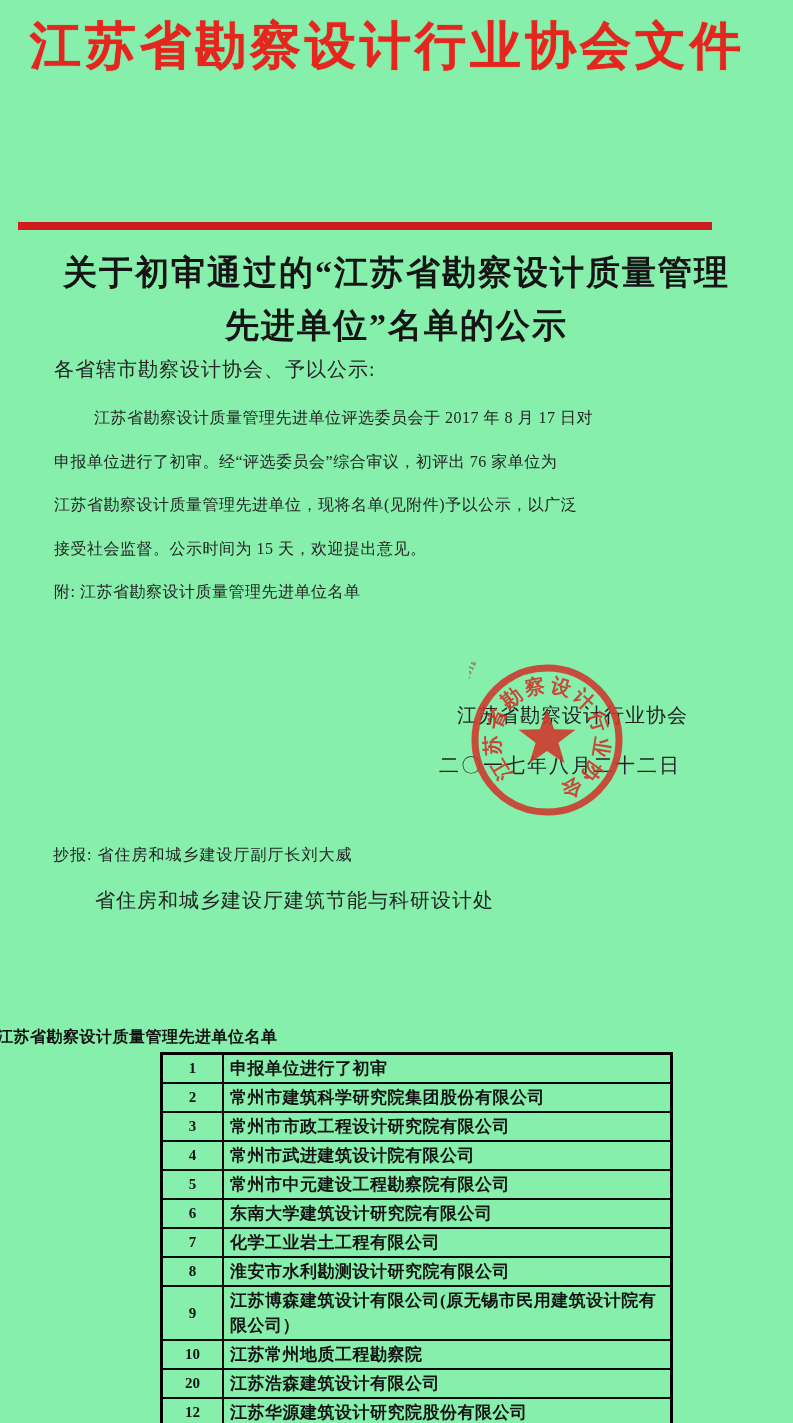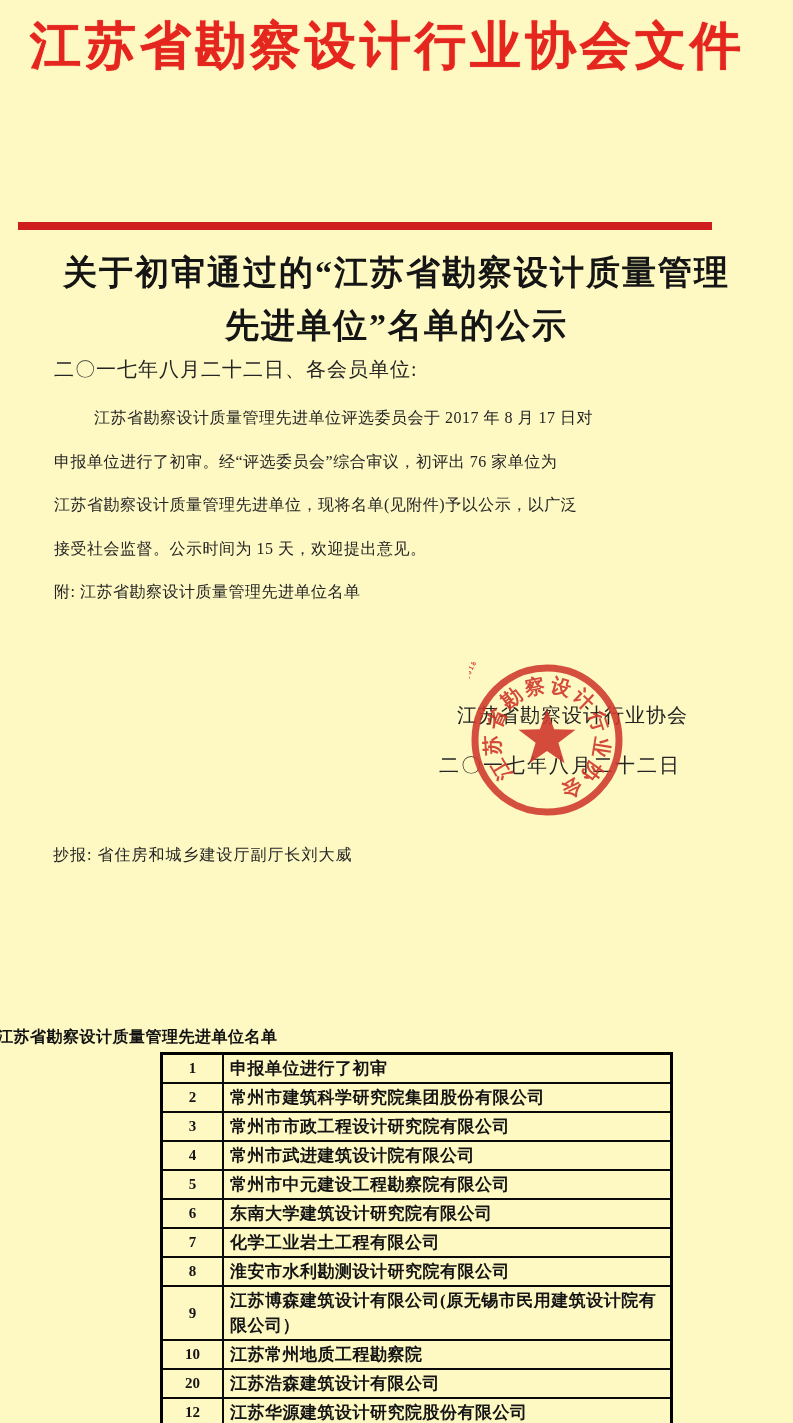--- a/index.html
+++ b/index.html
@@ -1,17 +1,17 @@
 <!DOCTYPE html>
 <html><head>
 <meta charset="utf-8">
 <style>
   html,body{margin:0;padding:0;background:#888;}
   .page{
-    position:relative;width:793px;height:1423px;background:#fef9c3;
+    position:relative;width:793px;height:1423px;background:#86efac;
     overflow:hidden;margin:0 auto;
     font-family:"Liberation Serif","DejaVu Serif",serif;color:#222;
   }
   
   .org-title{
     position:absolute;left:30px;top:12px;width:740px;
     font-size:51px;font-weight:bold;letter-spacing:4px;
     color:#e5261e;white-space:nowrap;
     text-shadow:0 0 1px #e5261e;
   }
@@ -54,21 +54,21 @@
 
   <div class="org-title">江苏省勘察设计行业协会文件</div>
 
   <div class="red-rule"></div>
 
   <div class="doc-title">
     <div>关于初审通过的“江苏省勘察设计质量管理</div>
     <div>先进单位”名单的公示</div>
   </div>
 
-  <div class="salutation">二〇一七年八月二十二日、各会员单位:</div>
+  <div class="salutation">各省辖市勘察设计协会、予以公示:</div>
 
   <div class="body-stack">
     <div class="body-line indent">江苏省勘察设计质量管理先进单位评选委员会于 2017 年 8 月 17 日对</div>
     <div class="body-line">申报单位进行了初审。经“评选委员会”综合审议，初评出 76 家单位为</div>
     <div class="body-line">江苏省勘察设计质量管理先进单位，现将名单(见附件)予以公示，以广泛</div>
     <div class="body-line">接受社会监督。公示时间为 15 天，欢迎提出意见。</div>
     <div class="body-line">附: 江苏省勘察设计质量管理先进单位名单</div>
   </div>
 
   <div class="signer">江苏省勘察设计行业协会</div>
@@ -86,20 +86,21 @@
     </text>
     <text font-size="6.5" font-weight="bold" fill="#cf372c" opacity="0.85" letter-spacing="1" font-family="DejaVu Sans Mono, monospace">
       <textPath href="#sealCodePath" startOffset="60">1801880201021</textPath>
     </text>
   </svg>
 
   <div class="copy-line1">
     <span>抄报:</span>
     <span>省住房和城乡建设厅副厅长刘大威</span>
   </div>
+  <div class="copy-line2">省住房和城乡建设厅建筑节能与科研设计处</div>
 
   <div class="att-title">江苏省勘察设计质量管理先进单位名单</div>
 
   <table class="companies">
     <tbody>
         <tr class="row">
           <td class="no-cell">1</td>
           <td class="name-cell">申报单位进行了初审</td>
         </tr>
         <tr class="row">

